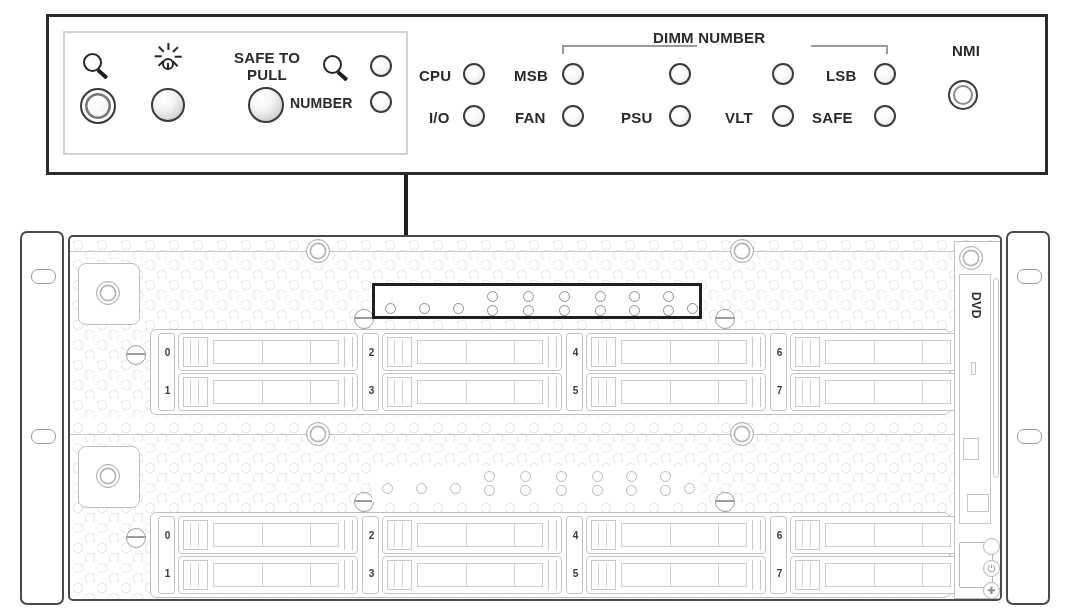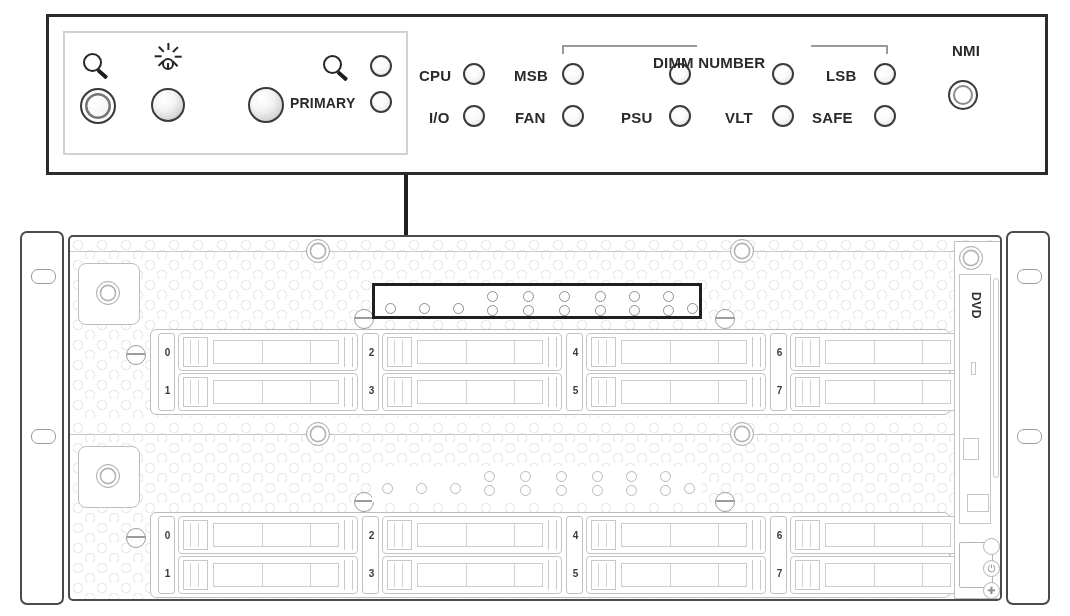--- a/index.html
+++ b/index.html
@@ -125,46 +125,48 @@
         <div class="ray" style="transform:rotate(45deg);"></div>
         <div class="ray" style="transform:rotate(90deg);"></div>
         <div class="ray" style="transform:rotate(135deg);"></div>
         <div class="ray" style="transform:rotate(180deg);"></div>
         <div class="ray" style="transform:rotate(225deg);"></div>
         <div class="ray" style="transform:rotate(270deg);"></div>
         <div class="ray" style="transform:rotate(315deg);"></div>
       </div>
       <div class="pbtn" style="left:86px;top:55px;width:34px;height:34px;"></div>
 
+      <div class="lbl" style="left:157px;top:16px;width:90px;text-align:center;line-height:17px;">SAFE TO
+PULL</div>
       <div class="pbtn" style="left:183px;top:54px;width:36px;height:36px;"></div>
 
       <div class="mag" style="left:258px;top:22px;width:28px;height:28px;">
         <div class="gl"></div>
           <div class="hd"></div>
       </div>
       <div class="led" style="left:305px;top:22px;"></div>
 
-      <div class="lbl" style="left:225px;top:63px;font-size:14px;">PRIMARY</div>
+      <div class="lbl" style="left:225px;top:63px;font-size:14px;">NUMBER</div>
       <div class="led" style="left:305px;top:58px;"></div>
     </div>
 
     <div class="lbl" style="left:370px;top:51px;">CPU</div>
     <div class="led" style="left:414px;top:46px;"></div>
 
     <div class="lbl" style="left:465px;top:51px;">MSB</div>
     <div class="led" style="left:513px;top:46px;"></div>
 
     <div class="led" style="left:620px;top:46px;"></div>
     <div class="led" style="left:723px;top:46px;"></div>
 
     <div class="lbl" style="left:777px;top:51px;">LSB</div>
     <div class="led" style="left:825px;top:46px;"></div>
 
     <div class="brk l" style="left:513px;top:28px;width:135px;"></div>
-    <div class="lbl" style="left:604px;top:38px;">DIMM NUMBER</div>
+    <div class="lbl" style="left:604px;top:13px;">DIMM NUMBER</div>
     <div class="brk r" style="left:762px;top:28px;width:77px;"></div>
 
     <div class="lbl" style="left:380px;top:93px;">I/O</div>
     <div class="led" style="left:414px;top:88px;"></div>
 
     <div class="lbl" style="left:466px;top:93px;">FAN</div>
     <div class="led" style="left:513px;top:88px;"></div>
 
     <div class="lbl" style="left:572px;top:93px;">PSU</div>
     <div class="led" style="left:620px;top:88px;"></div>

